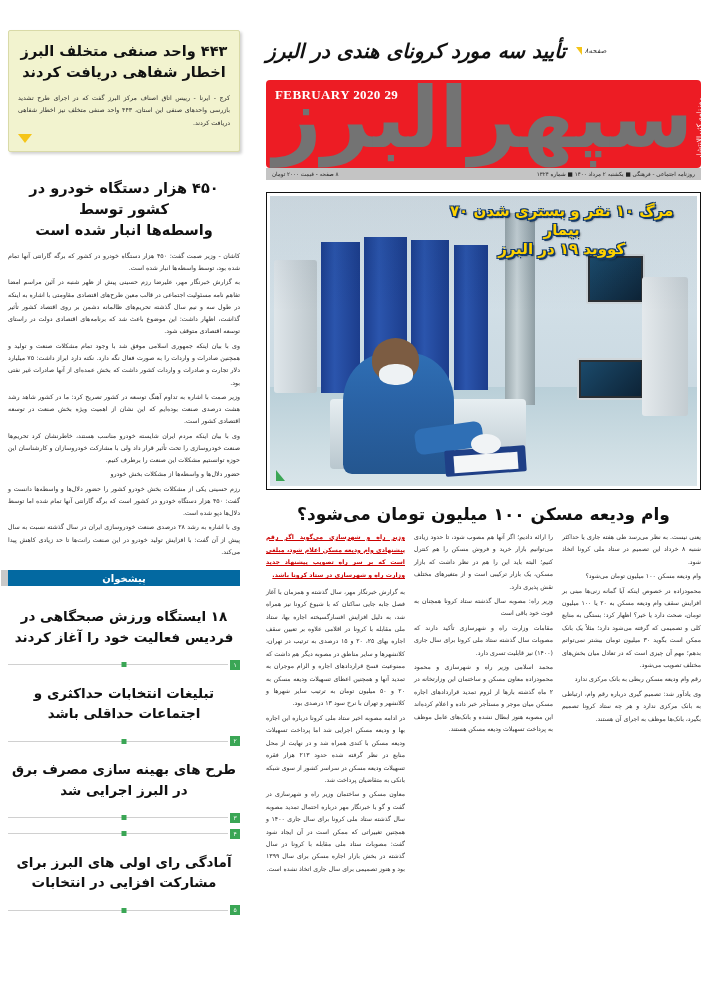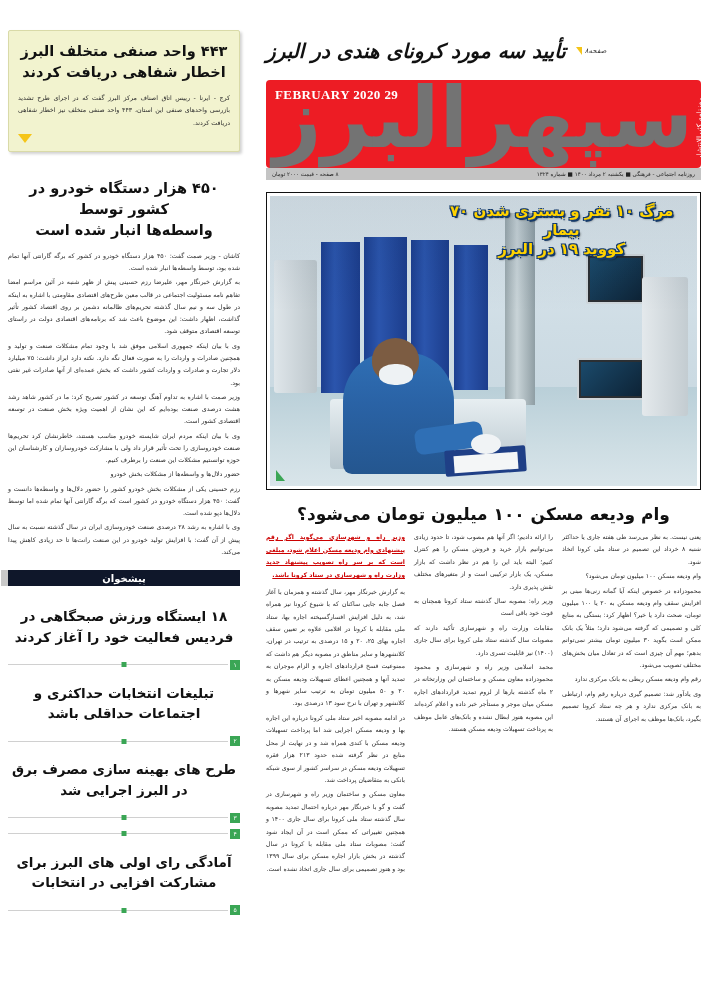--- a/index.html
+++ b/index.html
@@ -66,21 +66,21 @@
     line-height:1.45;
     font-weight:bold;
     text-align:center;
     color:#111;
   }
 
   
   .green-bar{
     margin:10px 0 12px 0;
     height:16px;
-    background:#0f172a;
+    background:#0369a1;
     display:flex;align-items:center;justify-content:center;
     position:relative;
   }
   .green-bar::before{
     content:"";
     position:absolute;left:-7px;top:0;bottom:0;width:7px;
     background:#c9c9c9;
   }
   .green-bar span{
     color:#fff;font-size:10px;font-weight:bold;letter-spacing:.5px;

